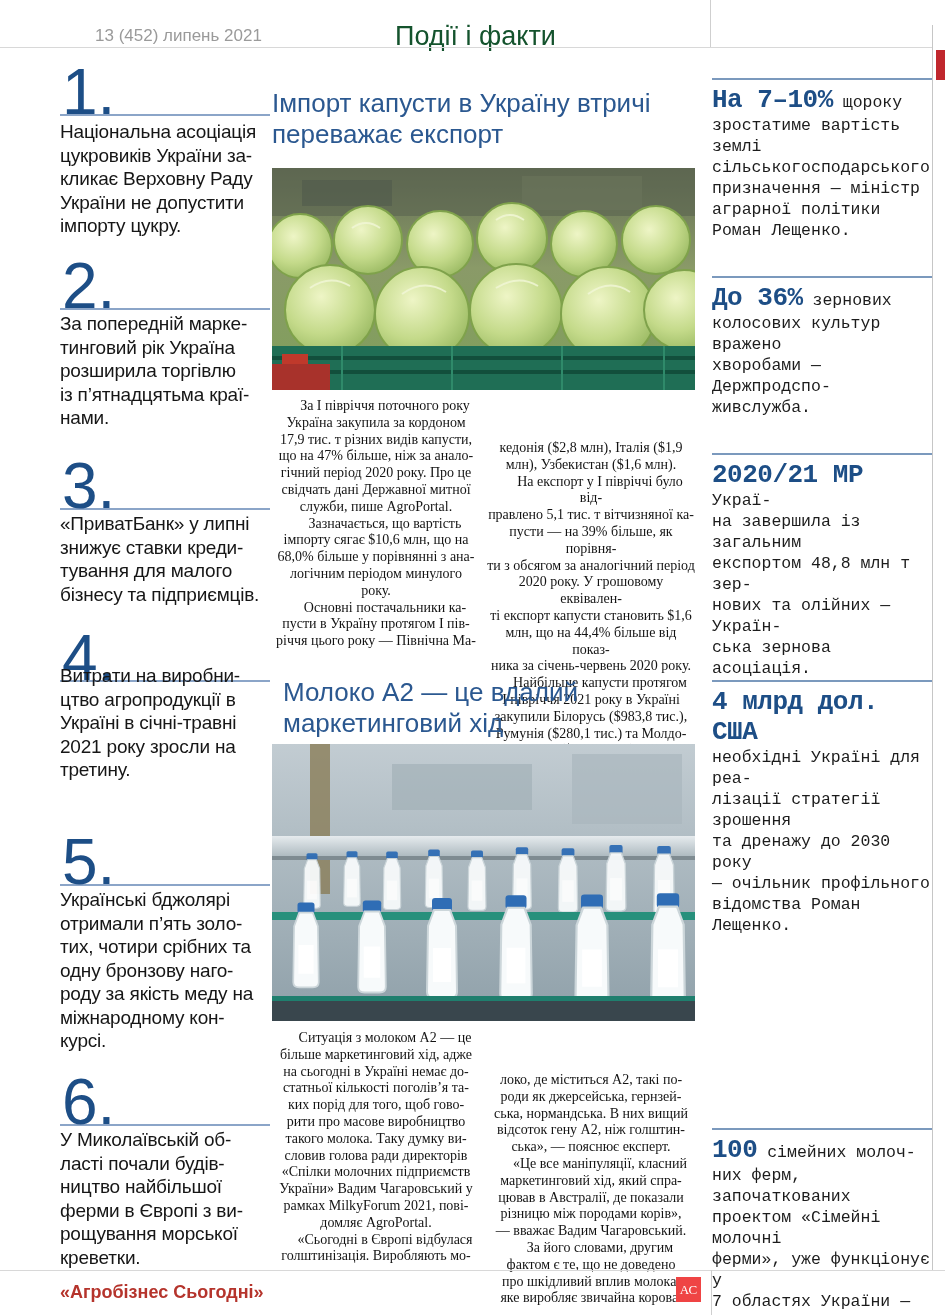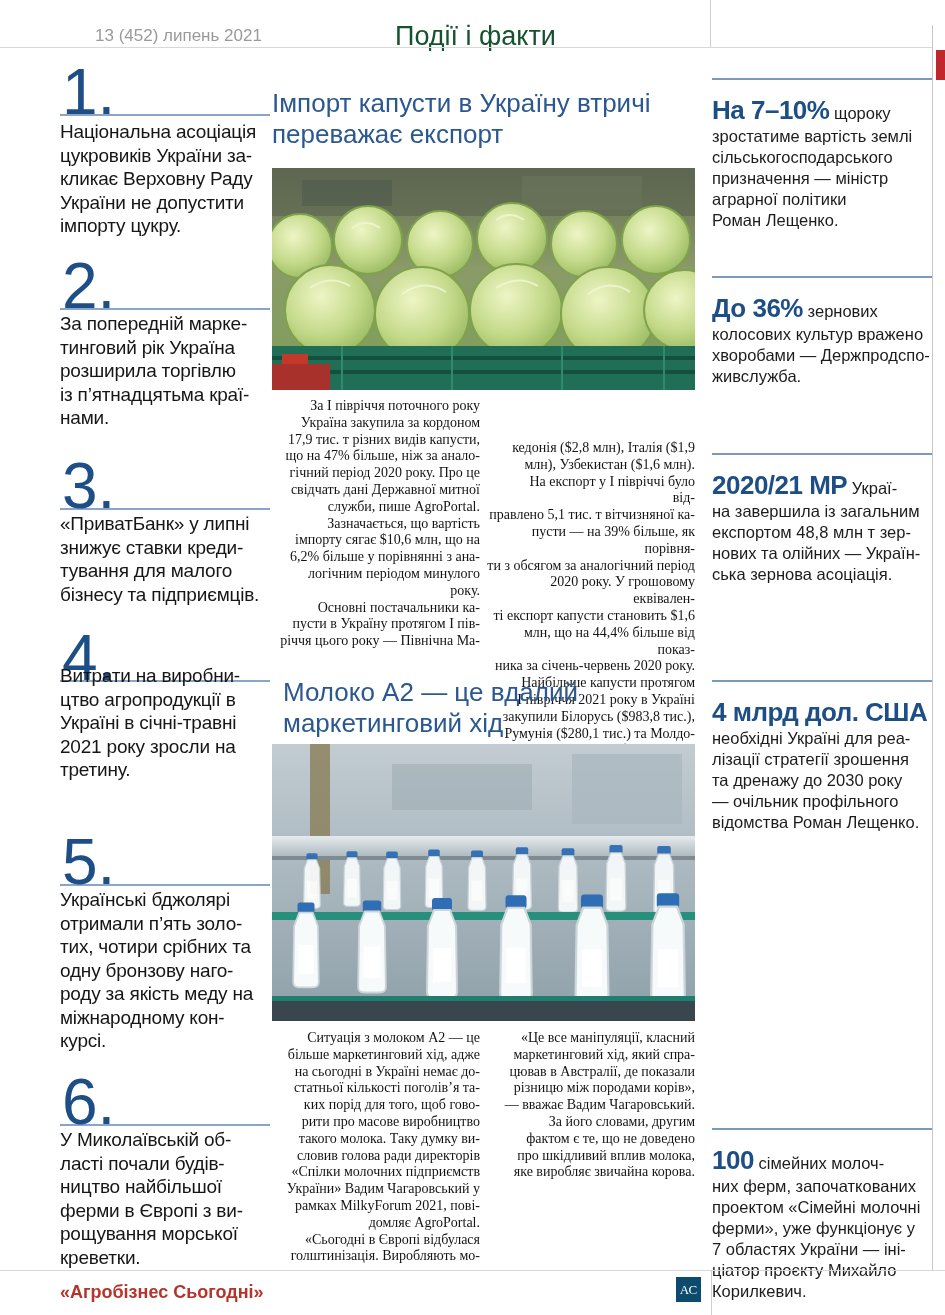--- a/index.html
+++ b/index.html
@@ -21,33 +21,33 @@
   .lnum .n{position:absolute;left:2px;bottom:-10px;font-size:64px;line-height:1;
            color:#1d4e86;}
   .ltext{position:absolute;left:60px;width:216px;font-size:19px;line-height:23.5px;
          color:#161616;letter-spacing:-0.2px;}
 
   
   .atitle{position:absolute;left:272px;width:423px;font-size:26px;line-height:31px;
           color:#2b5890;}
   .aphoto{position:absolute;left:272px;width:423px;display:block;}
   .acol{position:absolute;width:208px;font-family:"Liberation Serif",serif;
-        font-size:14px;line-height:16.8px;color:#141414;text-align:right;}
+        font-size:14px;line-height:16.8px;color:#141414;text-align:center;}
   .acol p{margin:0;text-indent:18px;}
   .acol p.cont{text-indent:0;margin-top:42px;}
 
   
-  .sitem{position:absolute;left:712px;width:220px;border-top:2px solid #7b99bd;padding-top:15px;}
+  .sitem{position:absolute;left:712px;width:220px;border-top:2px solid #7b99bd;padding-top:5px;font-family:Liberation Mono, monospace;}
   .sitem .lead{font-size:26px;font-weight:bold;color:#1d4e86;letter-spacing:-0.5px;}
   .sitem .rest{font-size:16.5px;line-height:21px;color:#1c1c1c;}
 
   
   .ftr-rule{position:absolute;left:0;top:1270px;width:945px;height:1px;background:#d8d8d8;}
   .ftr-brand{position:absolute;left:60px;top:1282px;font-size:18px;font-weight:600;color:#b5342c;}
-  .ftr-logo{position:absolute;left:676px;top:1277px;width:25px;height:25px;background:#0c4a6e;
+  .ftr-logo{position:absolute;left:676px;top:1277px;width:25px;height:25px;background:#ef4444;
             color:#fff;font-family:"Liberation Serif",serif;font-size:13px;
             display:flex;align-items:center;justify-content:center;}
   .ftr-vline{position:absolute;left:711px;top:1270px;width:1px;height:45px;background:#cfcfcf;}
   .ftr-page{position:absolute;left:724px;top:1314px;font-size:30px;color:#1a1a1a;}
 </style>
 </head>
 <body>
 
 <div class="page">
 
@@ -173,21 +173,21 @@
   <div class="acol" style="left:272px;top:398px">
     <p class="pre">За І півріччя поточного року
 Україна закупила за кордоном
 17,9 тис. т різних видів капусти,
 що на 47% більше, ніж за анало-
 гічний період 2020 року. Про це
 свідчать дані Державної митної
 служби, пише AgroPortal.</p>
     <p class="pre">Зазначається, що вартість
 імпорту сягає $10,6 млн, що на
-6,2% більше у порівнянні з ана-
+68,0% більше у порівнянні з ана-
 логічним періодом минулого
 року.</p>
     <p class="pre">Основні постачальники ка-
 пусти в Україну протягом І пів-
 річчя цього року — Північна Ма-</p>
   </div>
   <div class="acol" style="left:487px;top:398px">
     <p class="pre cont">кедонія ($2,8 млн), Італія ($1,9
 млн), Узбекистан ($1,6 млн).</p>
     <p class="pre">На експорт у І півріччі було від-
@@ -264,20 +264,25 @@
 такого молока. Таку думку ви-
 словив голова ради директорів
 «Спілки молочних підприємств
 України» Вадим Чагаровський у
 рамках MilkyForum 2021, пові-
 домляє AgroPortal.</p>
     <p class="pre">«Сьогодні в Європі відбулася
 голштинізація. Виробляють мо-</p>
   </div>
   <div class="acol" style="left:487px;top:1030px">
+    <p class="pre cont">локо, де міститься А2, такі по-
+роди як джерсейська, гернзей-
+ська, нормандська. В них вищий
+відсоток гену А2, ніж голштин-
+ська», — пояснює експерт.</p>
     <p class="pre">«Це все маніпуляції, класний
 маркетинговий хід, який спра-
 цював в Австралії, де показали
 різницю між породами корів»,
 — вважає Вадим Чагаровський.</p>
     <p class="pre">За його словами, другим
 фактом є те, що не доведено
 про шкідливий вплив молока,
 яке виробляє звичайна корова.</p>
   </div>

